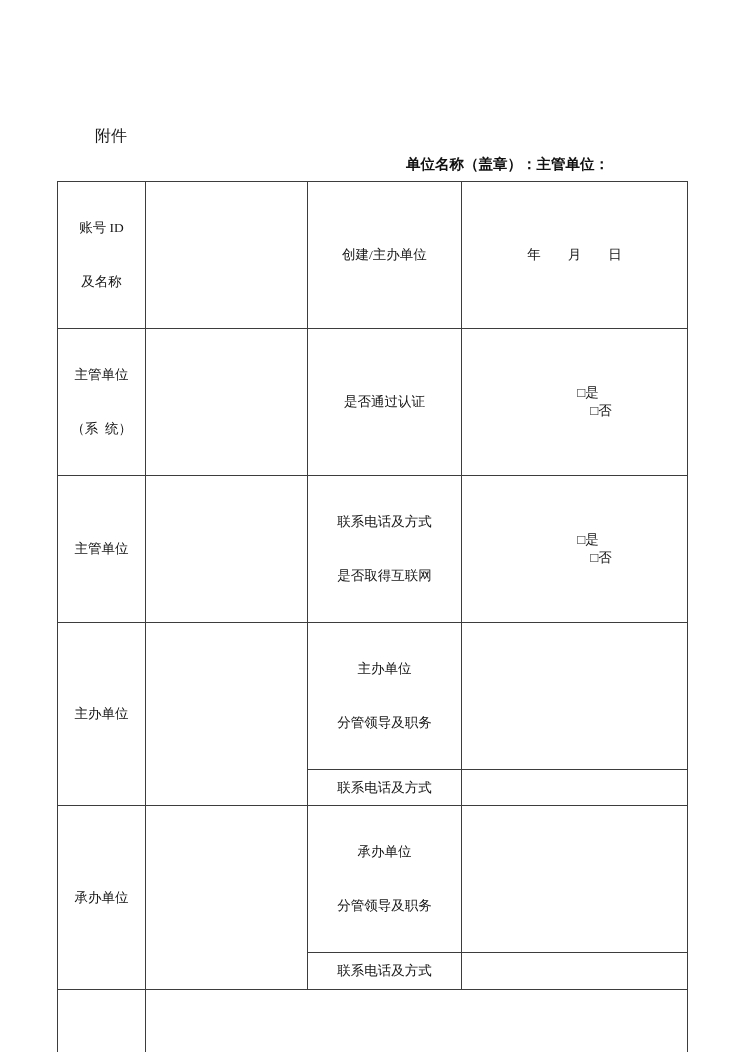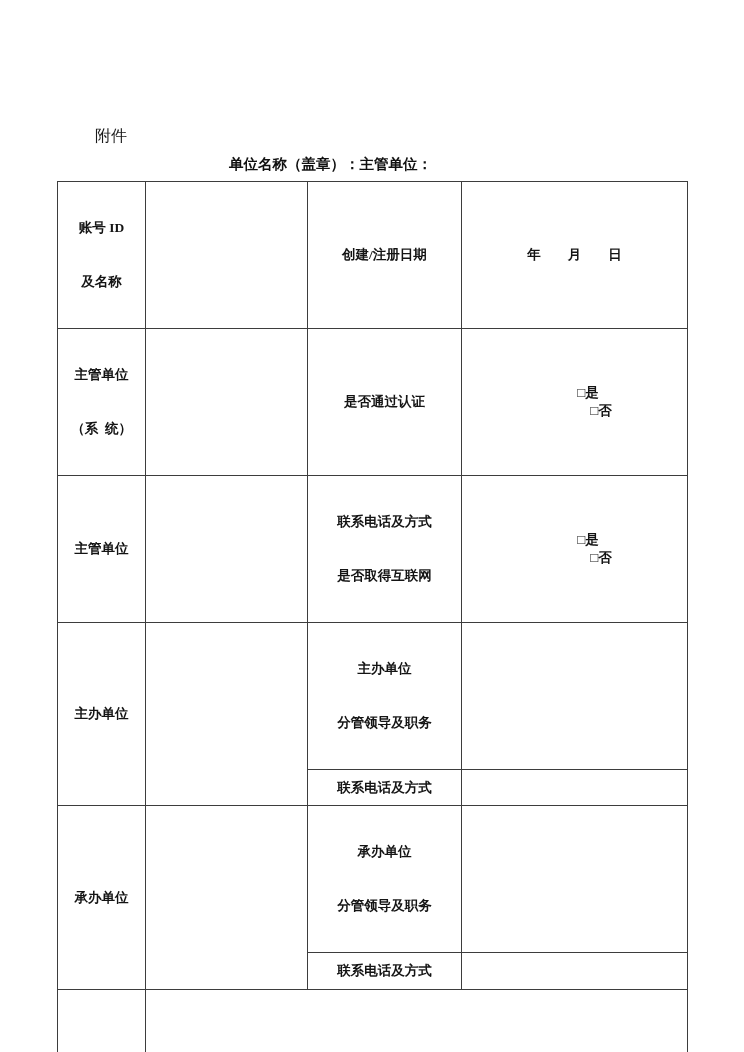--- a/index.html
+++ b/index.html
@@ -25,21 +25,21 @@
     margin: 9px 0 0 0;
     text-align: center;
     font-size: 23px;
     font-weight: bold;
     letter-spacing: 1px;
     line-height: 30px;
     color: #000000;
   }
   .subheader {
     display: flex;
-    justify-content: center;
+    justify-content: flex-end;
     margin: 8px 57px 0 52px;
     font-size: 14.5px;
     font-weight: bold;
     line-height: 20px;
   }
   .subheader .right-label { margin-right: 78px; }
   table.form {
     border-collapse: collapse;
     table-layout: fixed;
     margin: 7px 0 0 57px;
@@ -48,21 +48,20 @@
   td {
     border: 1px solid #3d3d3d;
     padding: 1px 3px;
     text-align: center;
     vertical-align: middle;
     font-size: 13.5px;
     line-height: 18px;
     color: #141414;
     white-space: pre-wrap;
     overflow: hidden;
-    font-weight: bold;
   }
   .h48 { height: 48px; } .h40 { height: 40px; } .h36 { height: 36px; }
   .h38 { height: 38px; } .h37 { height: 37px; } .h66 { height: 66px; }
   .options-cell {
     text-align: left;
     vertical-align: middle;
     padding: 2px 4px 2px 6px;
     font-style: italic;
     line-height: 20px;
     font-size: 13.5px;
@@ -91,21 +90,21 @@
         <col style="width:226px">
       </colgroup>
 
     <tbody>
         <tr>
       <td class="h48">
         <div>账号 ID</div>
         <div>及名称</div>
       </td>
       <td></td>
-      <td>创建/注册日期</td>
+      <td>创建/主办单位</td>
       <td>年        月        日</td>
     </tr>
 
     <tr>
       <td class="h40">
         <div>主管单位</div>
         <div>（系  统）</div>
       </td>
       <td></td>
       <td>是否通过认证</td>

